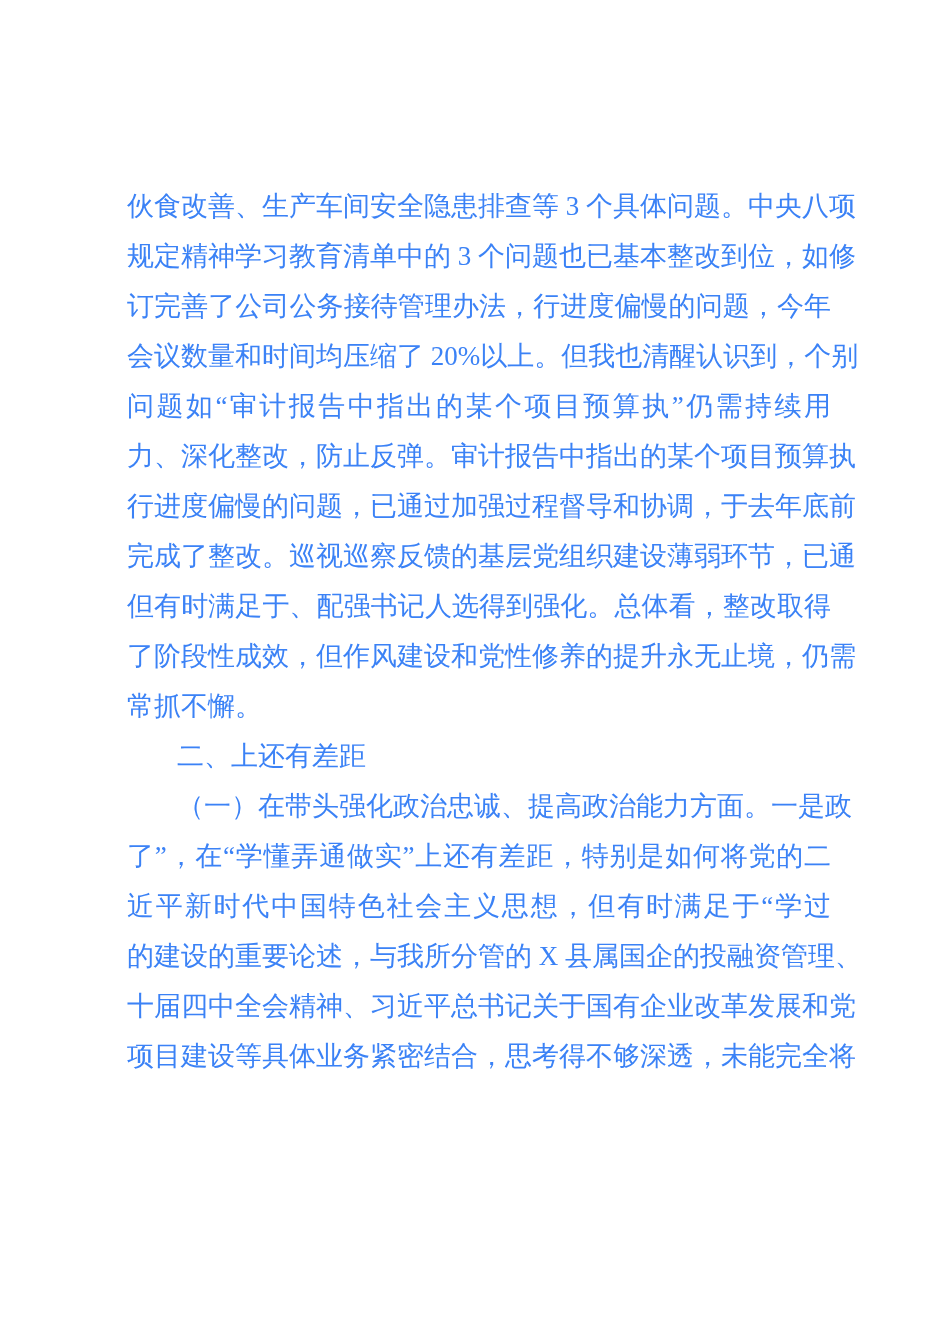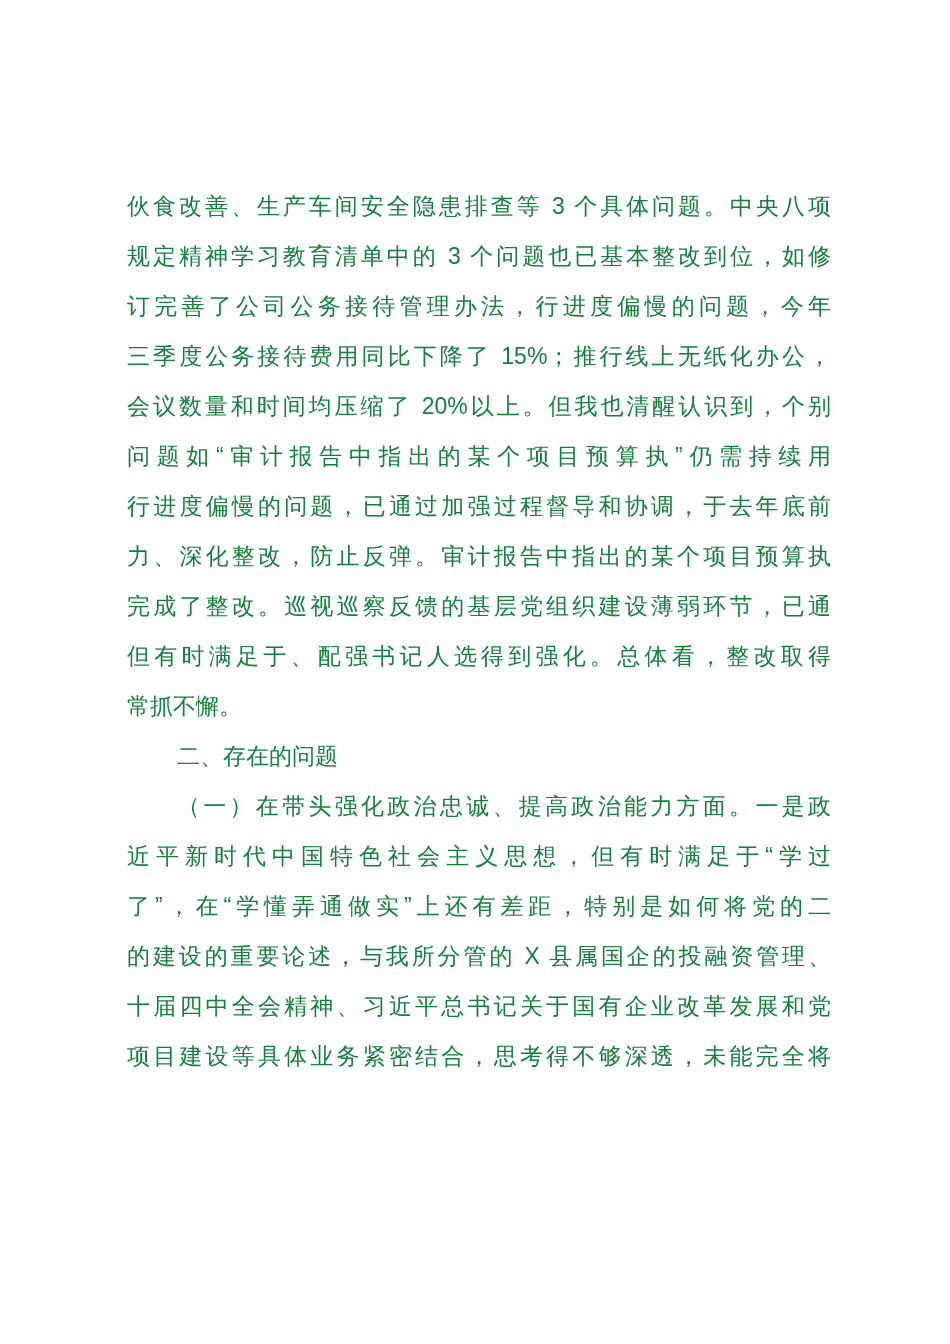--- a/index.html
+++ b/index.html
@@ -2,23 +2,23 @@
 <html><head>
   <meta charset="utf-8">
   <style>
     html, body { margin: 0; padding: 0; background: #ffffff; }
     body { width: 950px; height: 1344px; position: relative; overflow: hidden; }
     .page {
       position: absolute;
       left: 127px;
       top: 186px;
       width: 704px;
-      font-family: Liberation Sans, sans-serif;
-      font-size: 23px;
-      color: #15803d;
+      font-family: Liberation Serif, serif;
+      font-size: 27px;
+      color: #3b82f6;
     }
     .line {
       height: 50px;
       line-height: 40px;
       white-space: nowrap;
       text-align: justify;
       text-align-last: justify;
       overflow: visible;
     }
     .line.last { text-align-last: left; }
@@ -26,33 +26,33 @@
     .line.indent-j { padding-left: 50px; }
   </style>
 </head>
 <body>
 
 <div class="page">
   <div>
     <div class="line">伙食改善、生产车间安全隐患排查等 3 个具体问题。中央八项</div>
     <div class="line">规定精神学习教育清单中的 3 个问题也已基本整改到位，如修</div>
     <div class="line">订完善了公司公务接待管理办法，行进度偏慢的问题，今年</div>
-    <div class="line">三季度公务接待费用同比下降了 15%；推行线上无纸化办公，</div>
     <div class="line">会议数量和时间均压缩了 20%以上。但我也清醒认识到，个别</div>
     <div class="line">问题如“审计报告中指出的某个项目预算执”仍需持续用</div>
+    <div class="line">力、深化整改，防止反弹。审计报告中指出的某个项目预算执</div>
     <div class="line">行进度偏慢的问题，已通过加强过程督导和协调，于去年底前</div>
-    <div class="line">力、深化整改，防止反弹。审计报告中指出的某个项目预算执</div>
     <div class="line">完成了整改。巡视巡察反馈的基层党组织建设薄弱环节，已通</div>
     <div class="line">但有时满足于、配强书记人选得到强化。总体看，整改取得</div>
+    <div class="line">了阶段性成效，但作风建设和党性修养的提升永无止境，仍需</div>
     <div class="line last">常抓不懈。</div>
   </div>
 
-  <div class="line indent">二、存在的问题</div>
+  <div class="line indent">二、上还有差距</div>
 
   <div>
     <div class="line indent-j">（一）在带头强化政治忠诚、提高政治能力方面。一是政</div>
+    <div class="line">了”，在“学懂弄通做实”上还有差距，特别是如何将党的二</div>
     <div class="line">近平新时代中国特色社会主义思想，但有时满足于“学过</div>
-    <div class="line">了”，在“学懂弄通做实”上还有差距，特别是如何将党的二</div>
     <div class="line">的建设的重要论述，与我所分管的 X 县属国企的投融资管理、</div>
     <div class="line">十届四中全会精神、习近平总书记关于国有企业改革发展和党</div>
     <div class="line">项目建设等具体业务紧密结合，思考得不够深透，未能完全将</div>
   </div>
 </div>
 
 </body></html>

